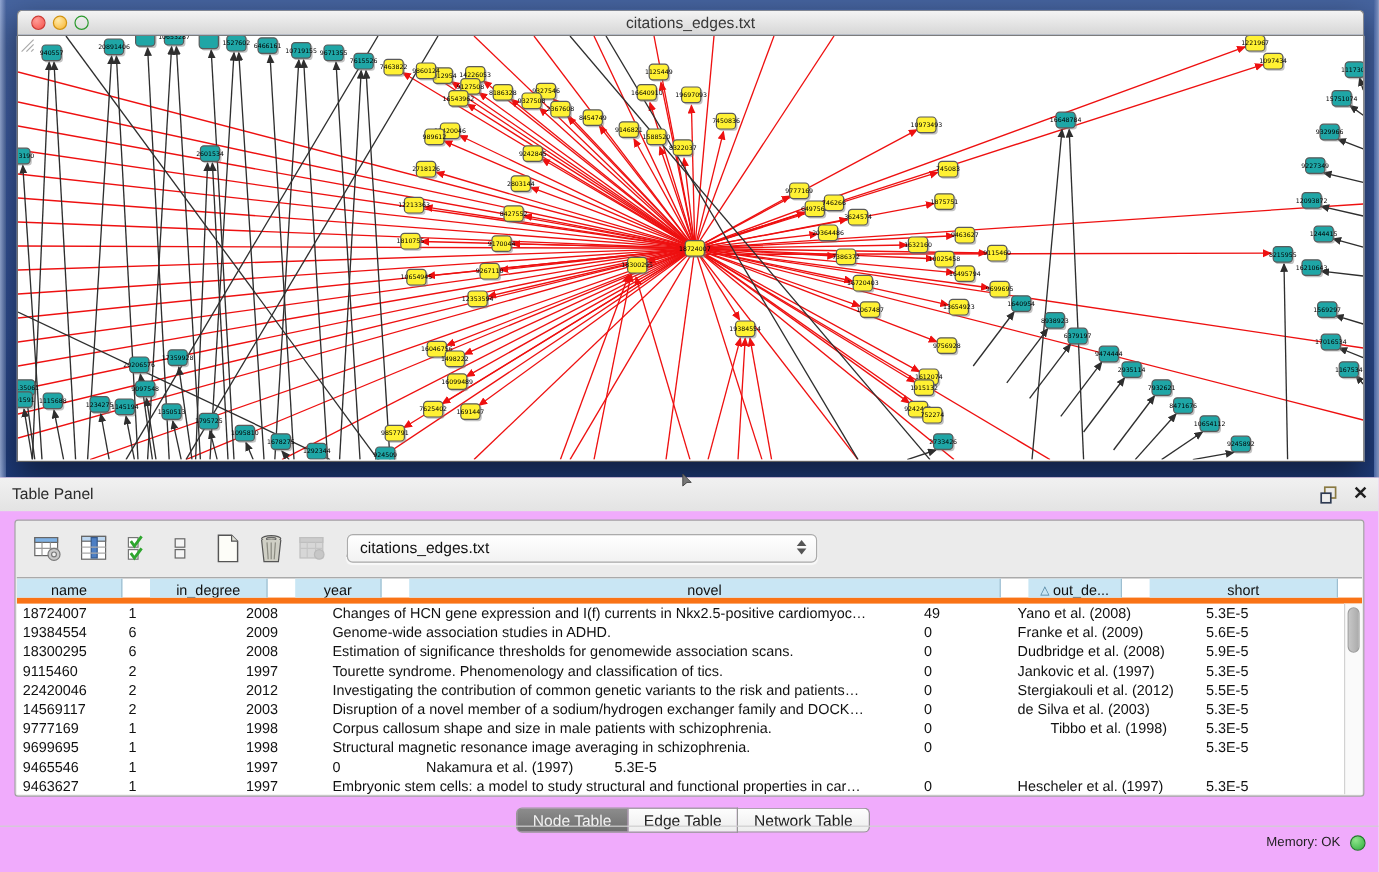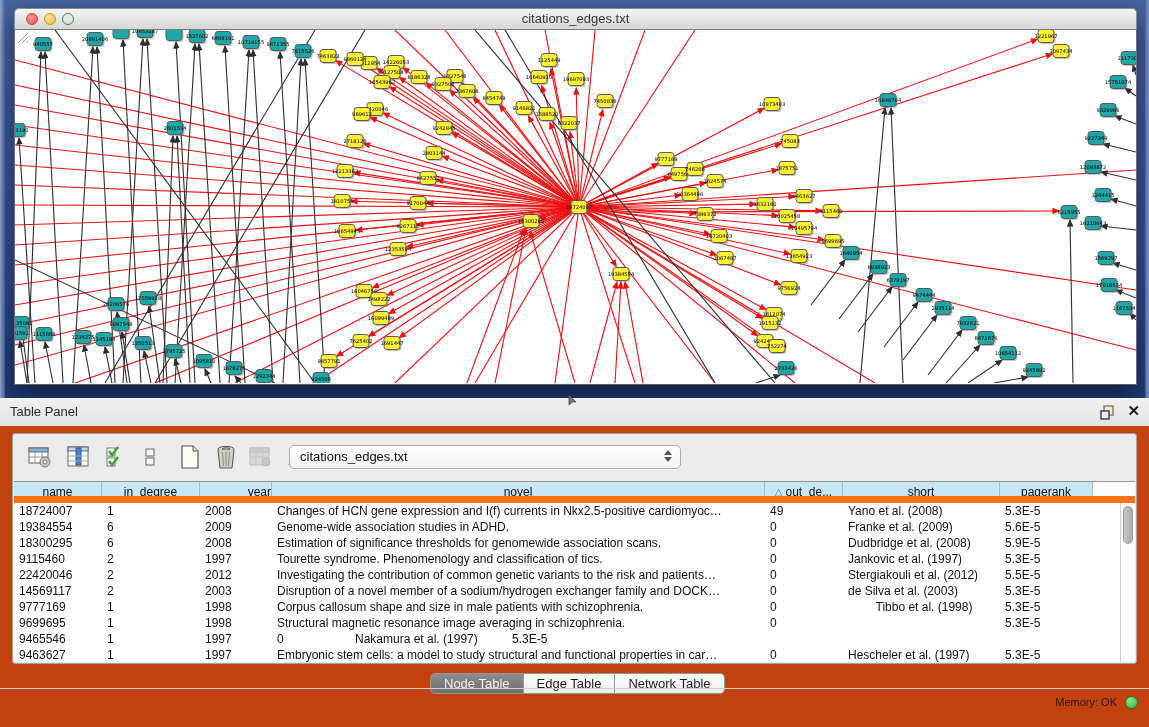--- a/index.html
+++ b/index.html
@@ -26,42 +26,42 @@
   .tl.grn{left:47px;background:radial-gradient(circle at 35% 30%,#B6F1A8,#43C543;);border:1px solid #2C9A2E;}
   .canvas{position:absolute;left:0;top:22px;width:1123px;height:355px;background:#FFFFFF;
     border-left:1px solid #6F6F6F;border-right:1px solid #6F6F6F;border-bottom:1px solid #5F5F5F;overflow:hidden;}
   .canvas svg{position:absolute;left:0;top:0;}
   .resize-grip{position:absolute;right:1px;bottom:1px;width:14px;height:14px;opacity:.85;}
 
   
   .mouse-cursor{position:absolute;left:568px;top:394px;width:10px;height:12px;z-index:60;}
 
   
-  .table-panel{position:absolute;left:0;top:398px;width:1149px;height:329px;background:#c2410c;text-decoration:underline;}
+  .table-panel{position:absolute;left:0;top:398px;width:1149px;height:329px;background:#f0abfc;text-decoration:underline;}
   .panel-header{position:relative;height:28px;background:linear-gradient(#F1F1F1,#E3E3E3);}
   .panel-title{position:absolute;left:10px;top:0;line-height:28px;font-size:13px;color:#2B2B2B;}
   .float-ic{position:absolute;right:32px;top:6px;width:17px;height:16px;cursor:default;}
   .close-x{position:absolute;right:9px;top:4px;font-size:15px;font-weight:bold;color:#1E1E1E;cursor:default;}
 
   .panel-body{position:absolute;left:12px;top:35px;width:1125px;height:231px;
     background:#EBEBEB;border:1px solid #A3A3A3;border-radius:3px;}
   .toolbar{position:absolute;left:0;top:0;width:100%;height:46px;display:flex;align-items:center;}
   .tb-icon{width:26px;height:26px;display:flex;align-items:center;justify-content:center;cursor:default;}
   .tb-icon.disabled{opacity:.45;}
   .fx{font-family:"Liberation Serif",serif;font-style:italic;font-size:15px;font-weight:bold;color:#111;}
   .combo{position:absolute;left:276px;top:11px;width:392px;height:24px;background:linear-gradient(#FFFFFF,#F2F2F2);
     border:1px solid #ABABAB;border-radius:5px;box-shadow:0 1px 1px rgba(255,255,255,.7);}
   .combo-text{position:absolute;left:10px;top:0;line-height:22px;font-size:13px;color:#111;}
   .combo-arrows{position:absolute;right:8px;top:4px;display:flex;flex-direction:column;gap:2px;}
   .arr-up{width:0;height:0;border-left:4px solid transparent;border-right:4px solid transparent;border-bottom:5px solid #555;}
   .arr-dn{width:0;height:0;border-left:4px solid transparent;border-right:4px solid transparent;border-top:5px solid #555;}
 
   .table-wrap{position:absolute;left:1px;right:1px;top:47px;bottom:1px;background:#FFFFFF;
     border-top:1px solid #969696;overflow:hidden;}
-  .thead{display:flex;height:21px;border-bottom:7px solid #f97316;}
+  .thead{display:flex;height:21px;border-bottom:5px solid #f97316;gap:23px;}
   .th{background:#C9E6F4;border-right:1px solid #9DBED0;font-size:12px;line-height:20px;
       text-align:center;color:#101010;overflow:hidden;white-space:nowrap;flex:none;}
   .th.filler{background:#FBFBFB;border-right:none;flex:1;}
   .sort-tri{display:inline-block;transform:translateY(-1px);margin-right:3px;color:#4A7E9C;font-size:10px;}
   .tbody{position:absolute;left:0;top:21px;right:15px;bottom:0;overflow:hidden;}
   .tr{display:flex;height:16px;}
   .td{font-size:12px;line-height:16px;padding-left:5px;color:#111;white-space:nowrap;overflow:hidden;flex:none;}
   .vscroll{position:absolute;right:0;top:21px;bottom:0;width:15px;background:#FAFAFA;border-left:1px solid #D2D2D2;}
   .vthumb{position:absolute;left:2px;top:3px;width:10px;height:38px;border-radius:6px;
     background:linear-gradient(90deg,#C6C6C6,#ACACAC);border:1px solid #9C9C9C;}
@@ -925,21 +925,21 @@
             <span class="arr-up"></span>
               <span class="arr-dn"></span>
           </span>
         </div>
       </div>
 
       <div class="table-wrap">
         <div class="thead" id="thead">
             <div class="th" style="width: 88px;"><span>name</span></div>
             <div class="th" style="width: 98px;"><span>in_degree</span></div>
-            <div class="th" style="width: 72px; text-align: right;"><span>year</span></div>
+            <div class="th" style="width: 72px;"><span>year</span></div>
             <div class="th" style="width: 493px;"><span>novel</span></div>
             <div class="th" style="width: 78px;"><span class="sort-tri">△</span><span>out_de...</span></div>
             <div class="th" style="width: 157px;"><span>short</span></div>
             <div class="th" style="width: 93px;"><span>pagerank</span></div>
             <div class="th filler"></div>
           </div>
         <div class="tbody" id="tbody">
             <div class="tr">
               <div class="td" style="width: 88px;">18724007</div>
               <div class="td" style="width: 98px;">1</div>

